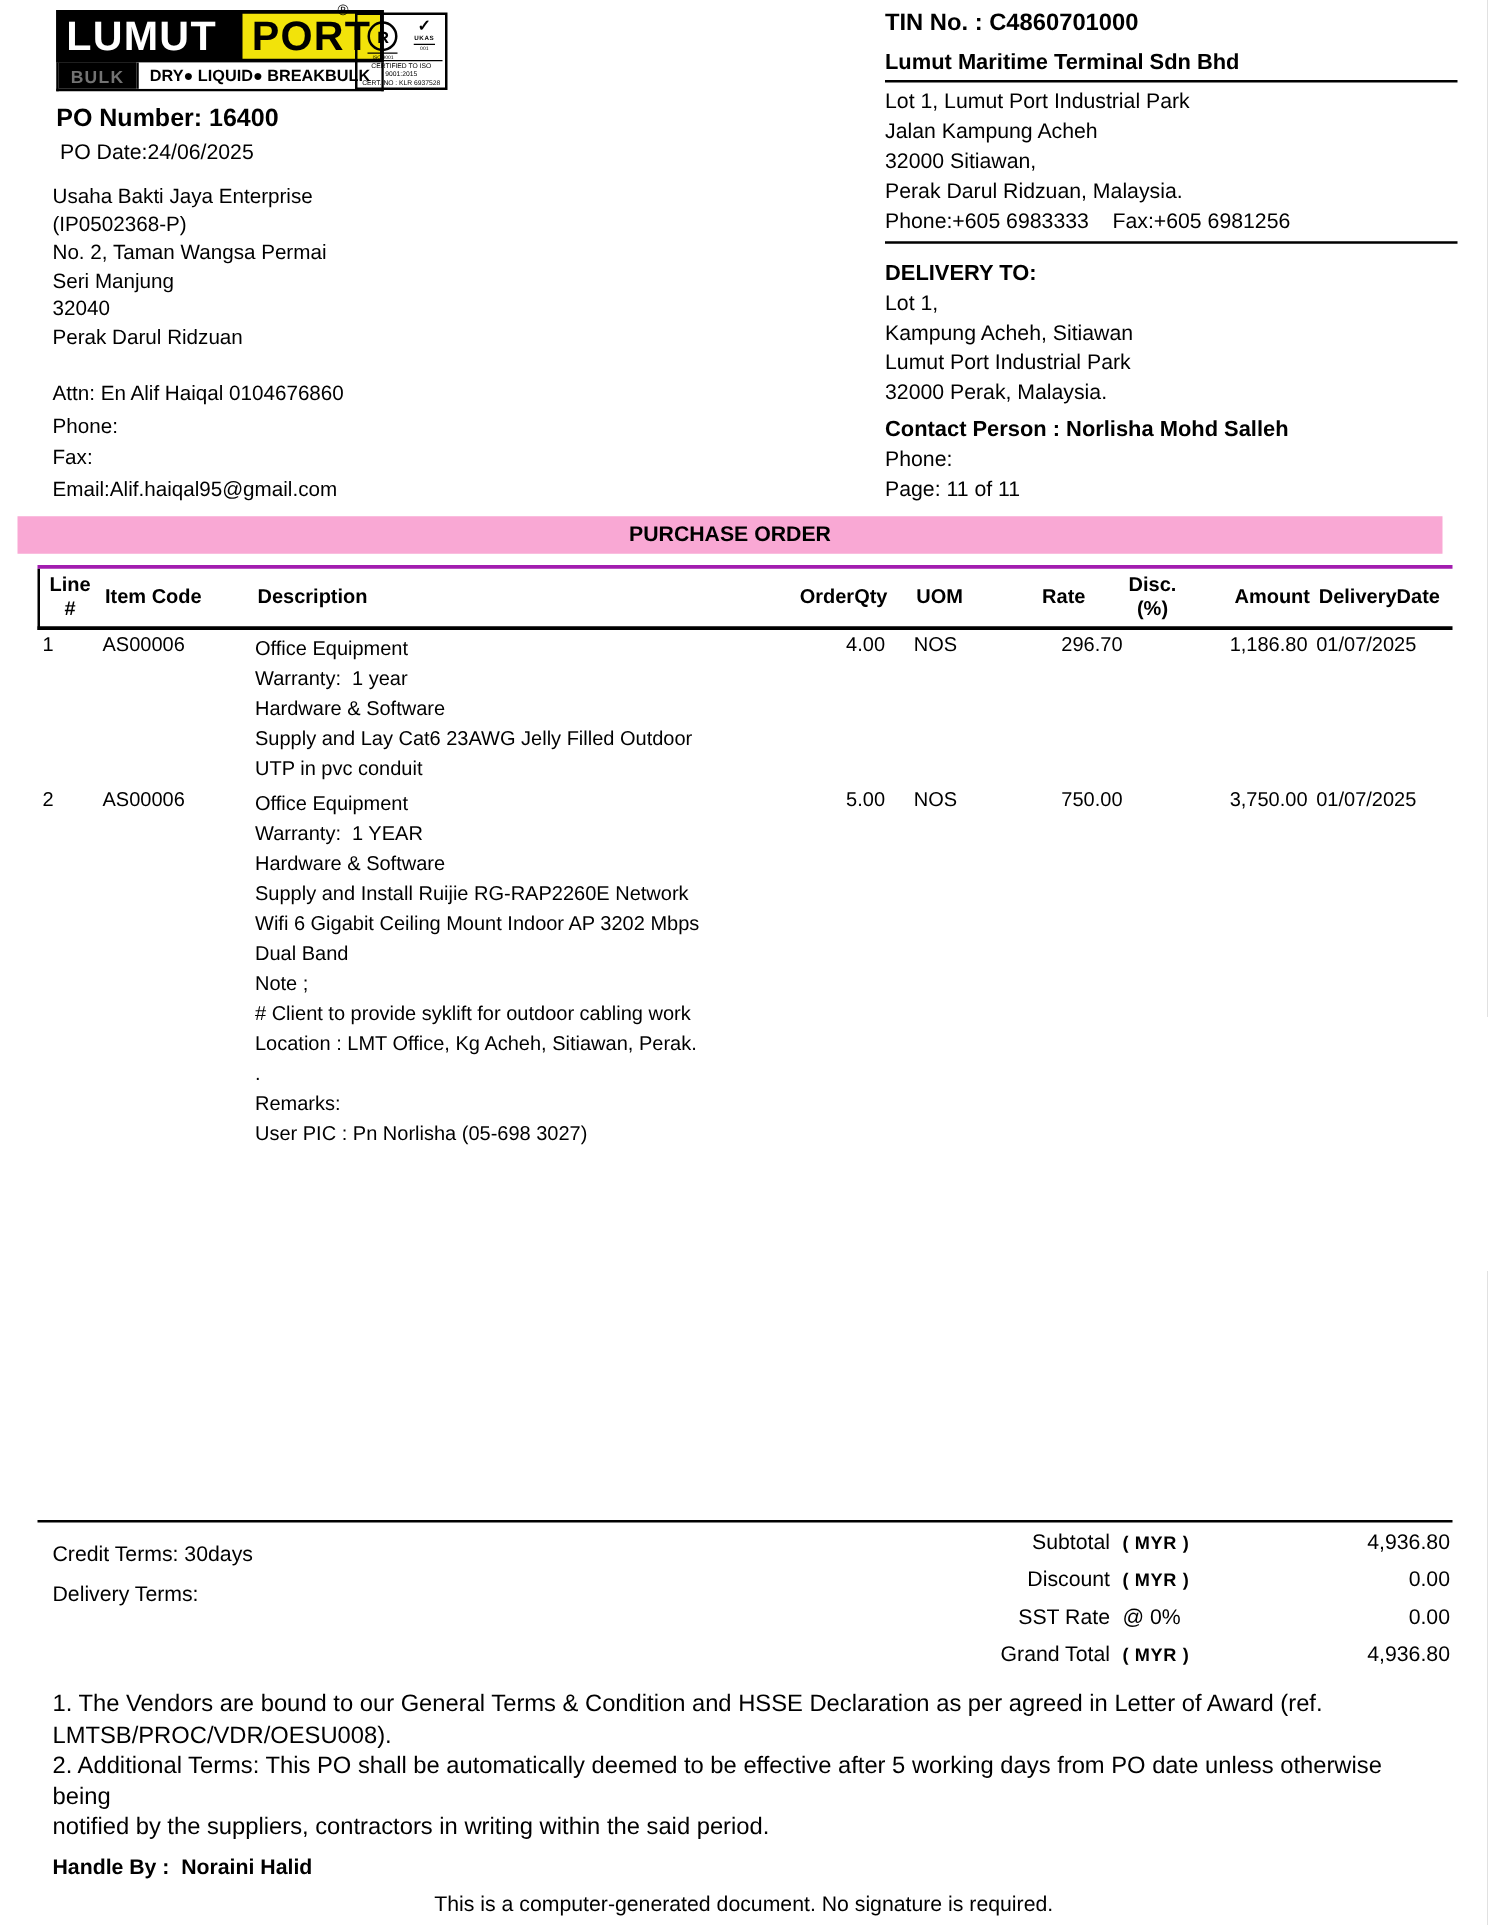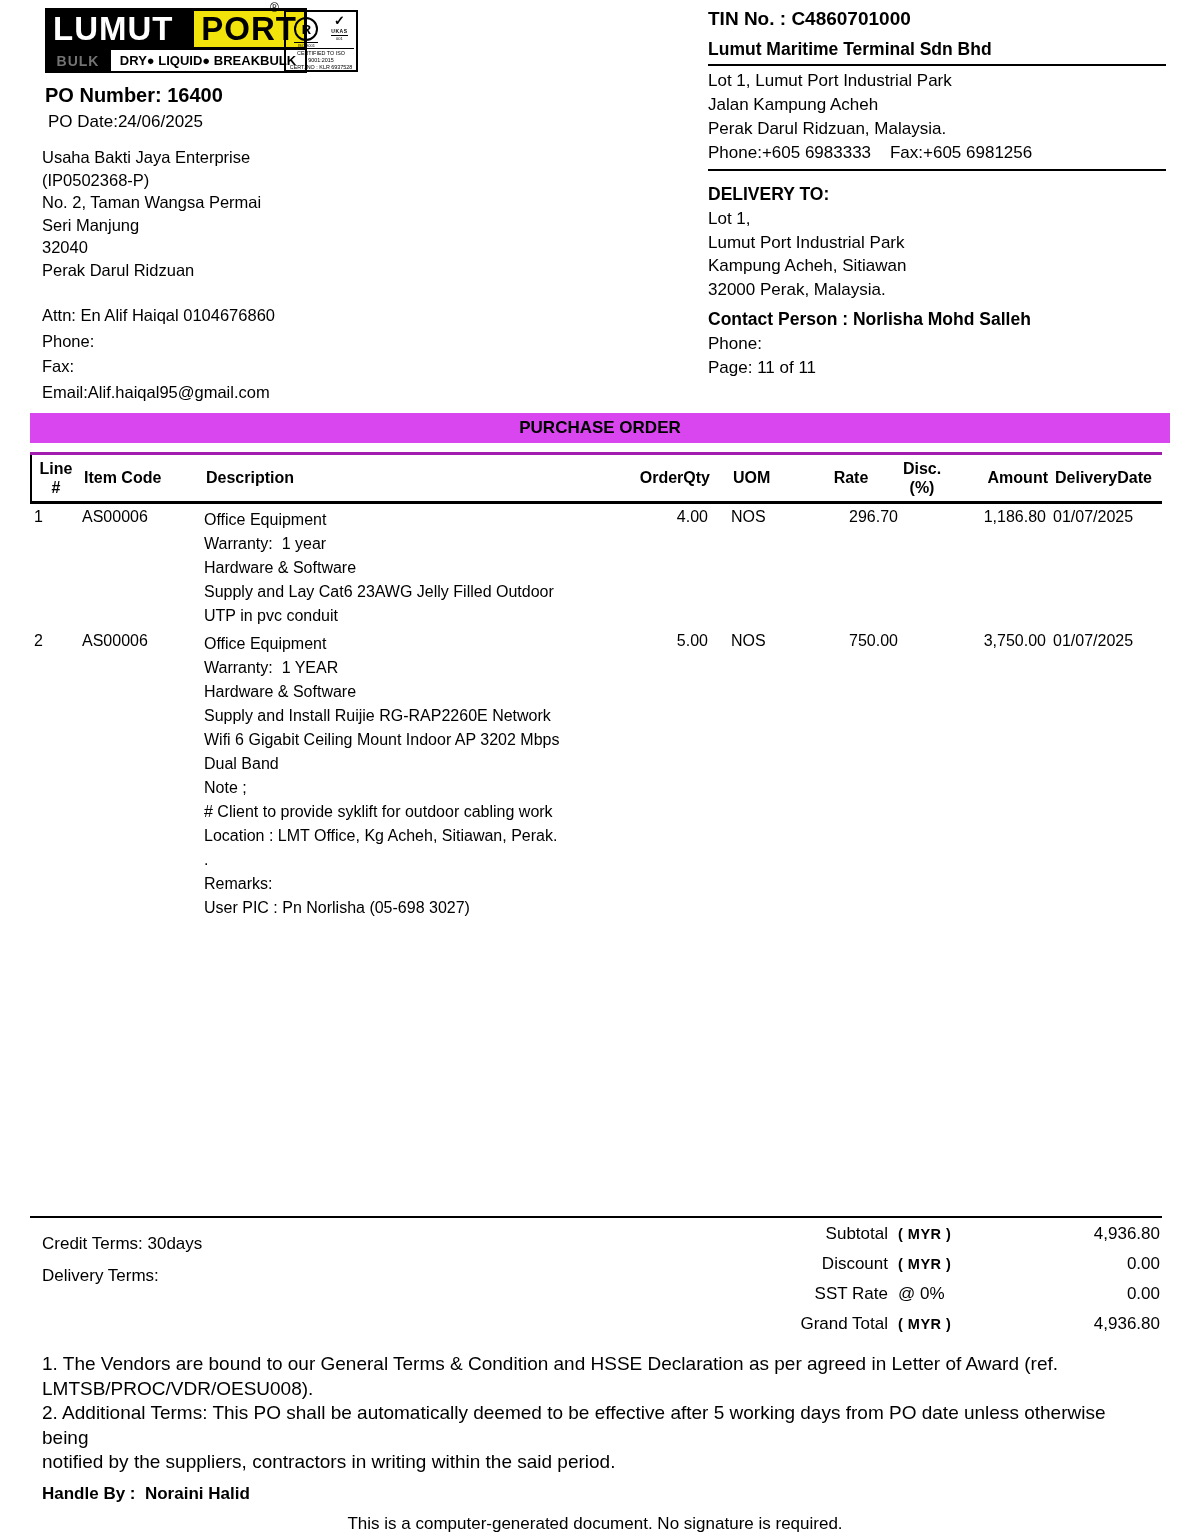--- a/index.html
+++ b/index.html
@@ -49,22 +49,22 @@
   .tin { font-size:19px; font-weight:bold; }
   .company-name { font-size:17.5px; font-weight:bold; margin-top:9px; }
   .hr { border-top:2.5px solid #000; margin-top:4px; }
   .company-addr { font-size:17px; line-height:24px; padding-top:3px; }
   .delivery-title { font-size:17.5px; font-weight:bold; margin-top:13px; }
   .delivery-addr { font-size:17px; line-height:23.5px; padding-top:2px; }
   .contact-person { font-size:17.5px; font-weight:bold; margin-top:8px; }
   .contact-sub { font-size:17px; line-height:24px; padding-top:2px; }
 
   
-  .po-bar { position:absolute; left:30px; top:413px; width:1140px; height:30px;
-            background:#d946ef; text-align:center; font-weight:bold; font-size:17px; line-height:30px; }
+  .po-bar { position:absolute; left:14px; top:413px; width:1140px; height:30px;
+            background:#f9a8d4; text-align:center; font-weight:bold; font-size:17px; line-height:30px; }
 
   
   .tbl { position:absolute; left:30px; top:452px; width:1132px; border-top:3px solid #a21caf; }
   .tbl-head { position:relative; height:49px; border-bottom:3px solid #000; border-left:2px solid #000;
               font-weight:bold; font-size:16px; }
   .hc { position:absolute; top:0; height:100%; display:flex; align-items:center; }
   .hc-line { left:0;    width:48px;  justify-content:center; text-align:center; line-height:19px; }
   .hc-code { left:52px; }
   .hc-desc { left:174px; }
   .hc-qty  { left:560px; width:118px; justify-content:flex-end; }
@@ -157,30 +157,31 @@
   </div>
 
   <div class="right-col">
     <div class="tin" data-bind="company.tin">TIN No. : C4860701000</div>
     <div class="company-name" data-bind="company.name">Lumut Maritime Terminal Sdn Bhd</div>
     <div class="hr"></div>
     <div class="company-addr">
 
     <div data-bind-item=".">Lot 1, Lumut Port Industrial Park</div>
         <div data-bind-item=".">Jalan Kampung Acheh</div>
+        <div data-bind-item=".">32000 Sitiawan,</div>
         <div data-bind-item=".">Perak Darul Ridzuan, Malaysia.</div>
         <div data-bind-item=".">Phone:+605 6983333    Fax:+605 6981256</div>
       </div>
     <div class="hr"></div>
     <div class="delivery-title" data-bind="delivery.title">DELIVERY TO:</div>
     <div class="delivery-addr">
 
     <div data-bind-item=".">Lot 1,</div>
+        <div data-bind-item=".">Kampung Acheh, Sitiawan</div>
         <div data-bind-item=".">Lumut Port Industrial Park</div>
-        <div data-bind-item=".">Kampung Acheh, Sitiawan</div>
         <div data-bind-item=".">32000 Perak, Malaysia.</div>
       </div>
     <div class="contact-person" data-bind="delivery.contact">Contact Person : Norlisha Mohd Salleh</div>
     <div class="contact-sub">
       <div data-bind="delivery.phone">Phone:</div>
       <div data-bind="delivery.page">Page: 11 of 11</div>
     </div>
   </div>
 
   <div class="po-bar" data-bind="table.title">PURCHASE ORDER</div>

